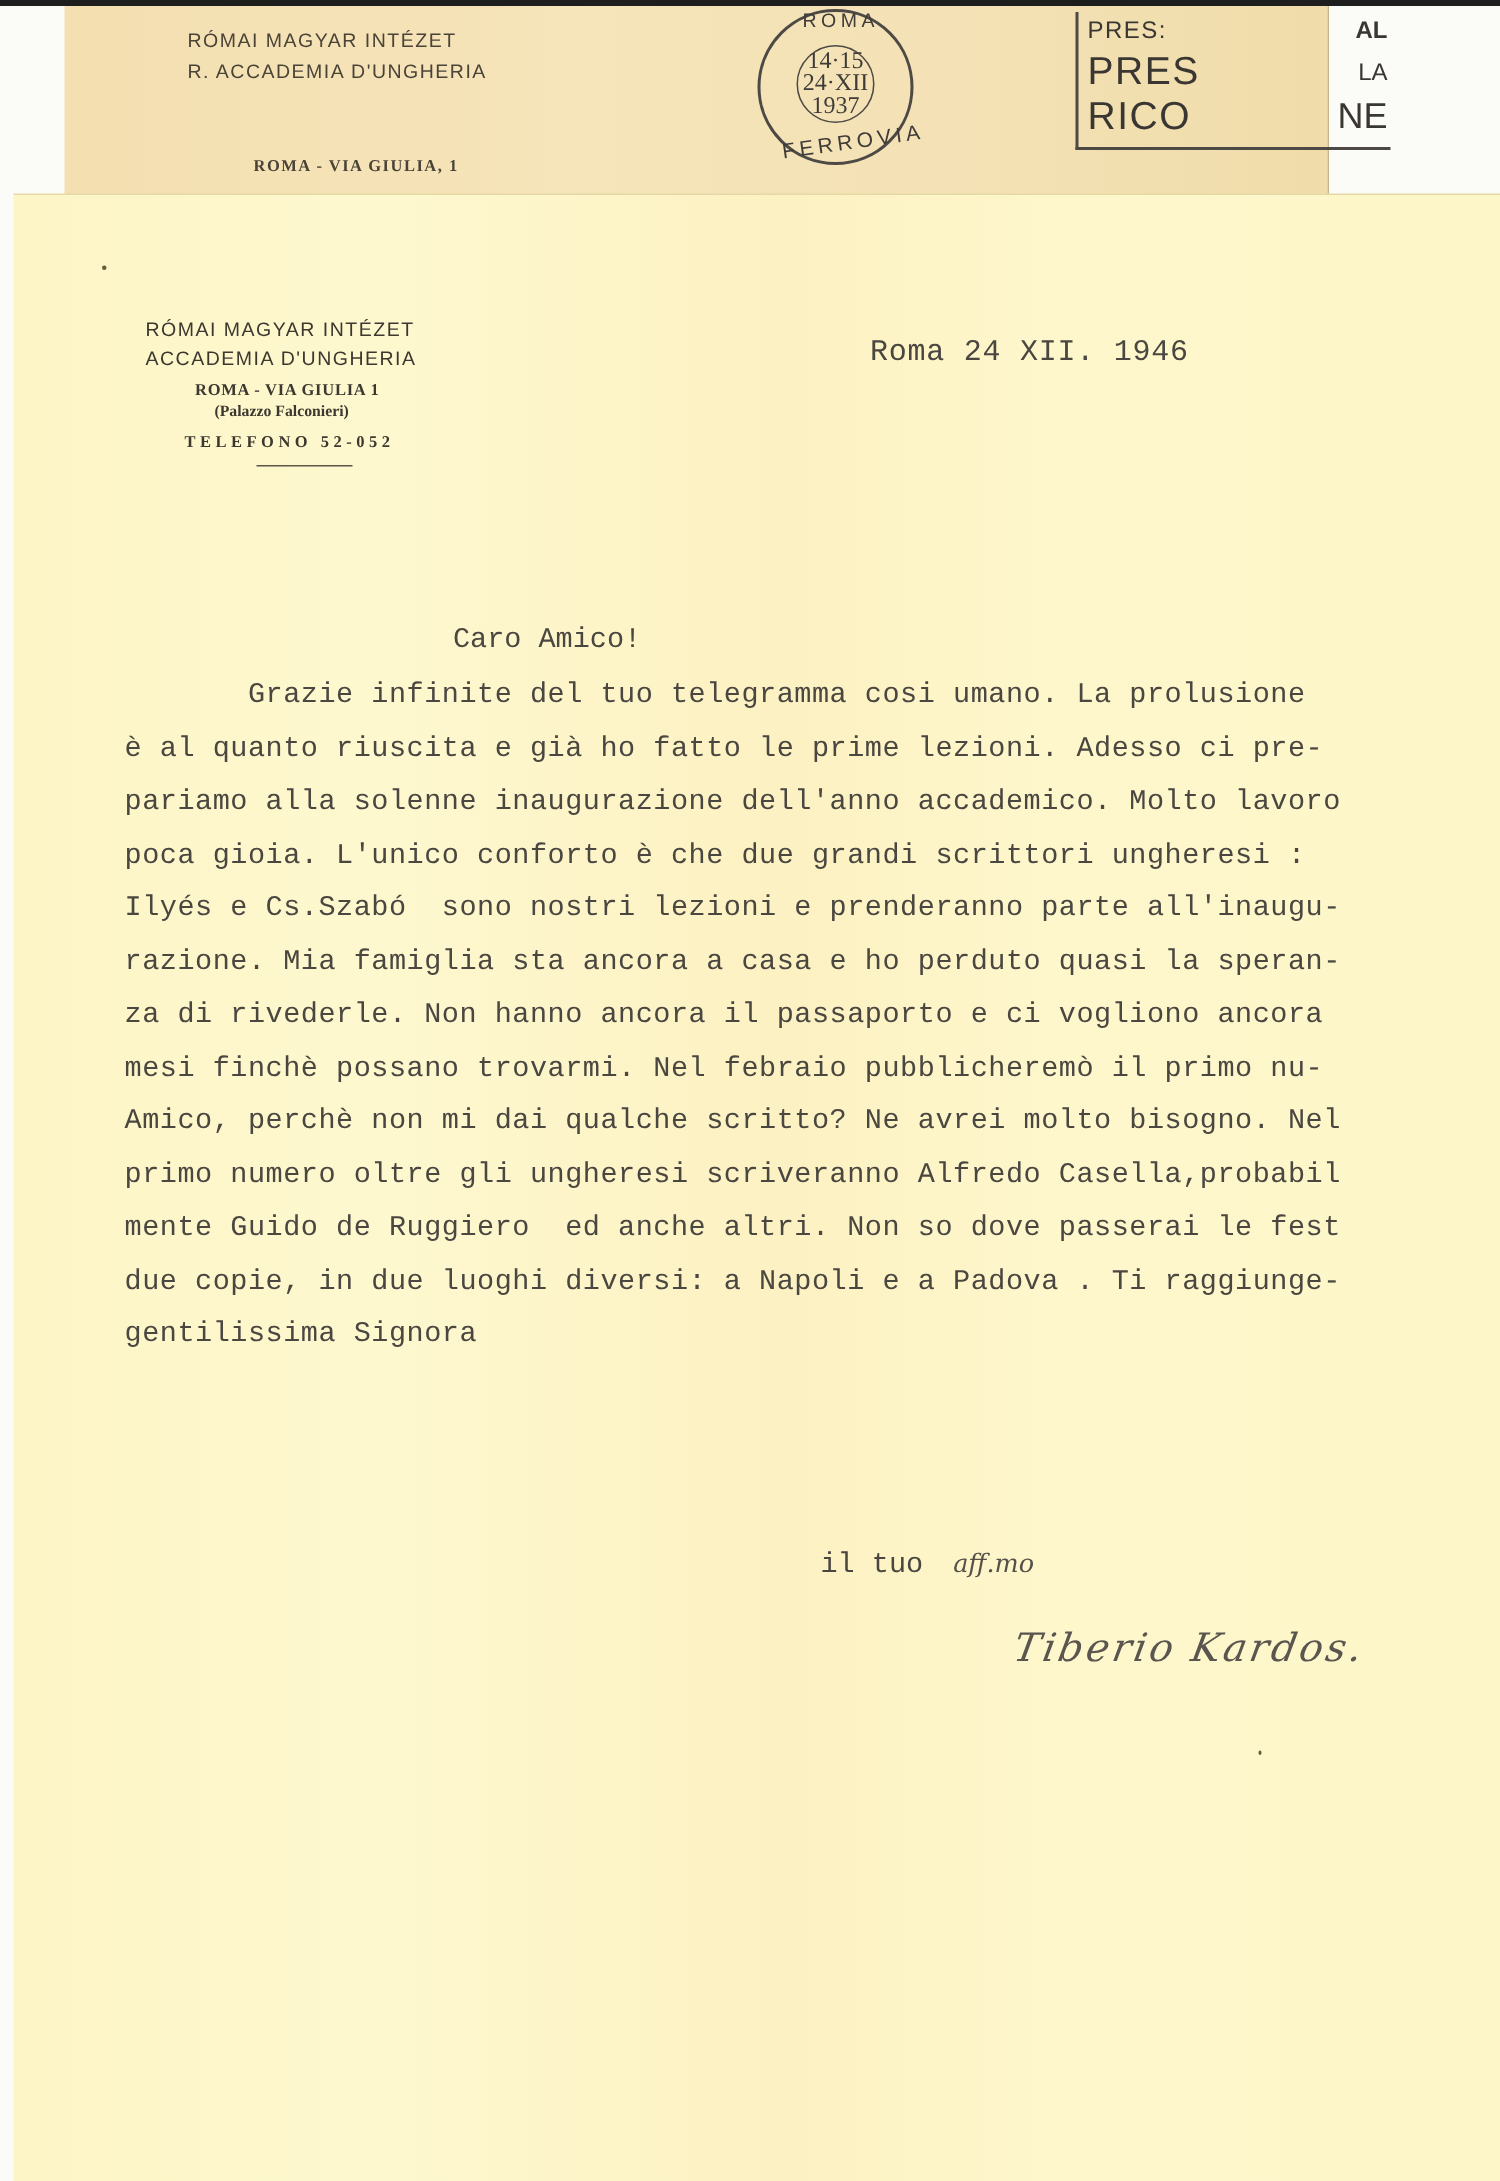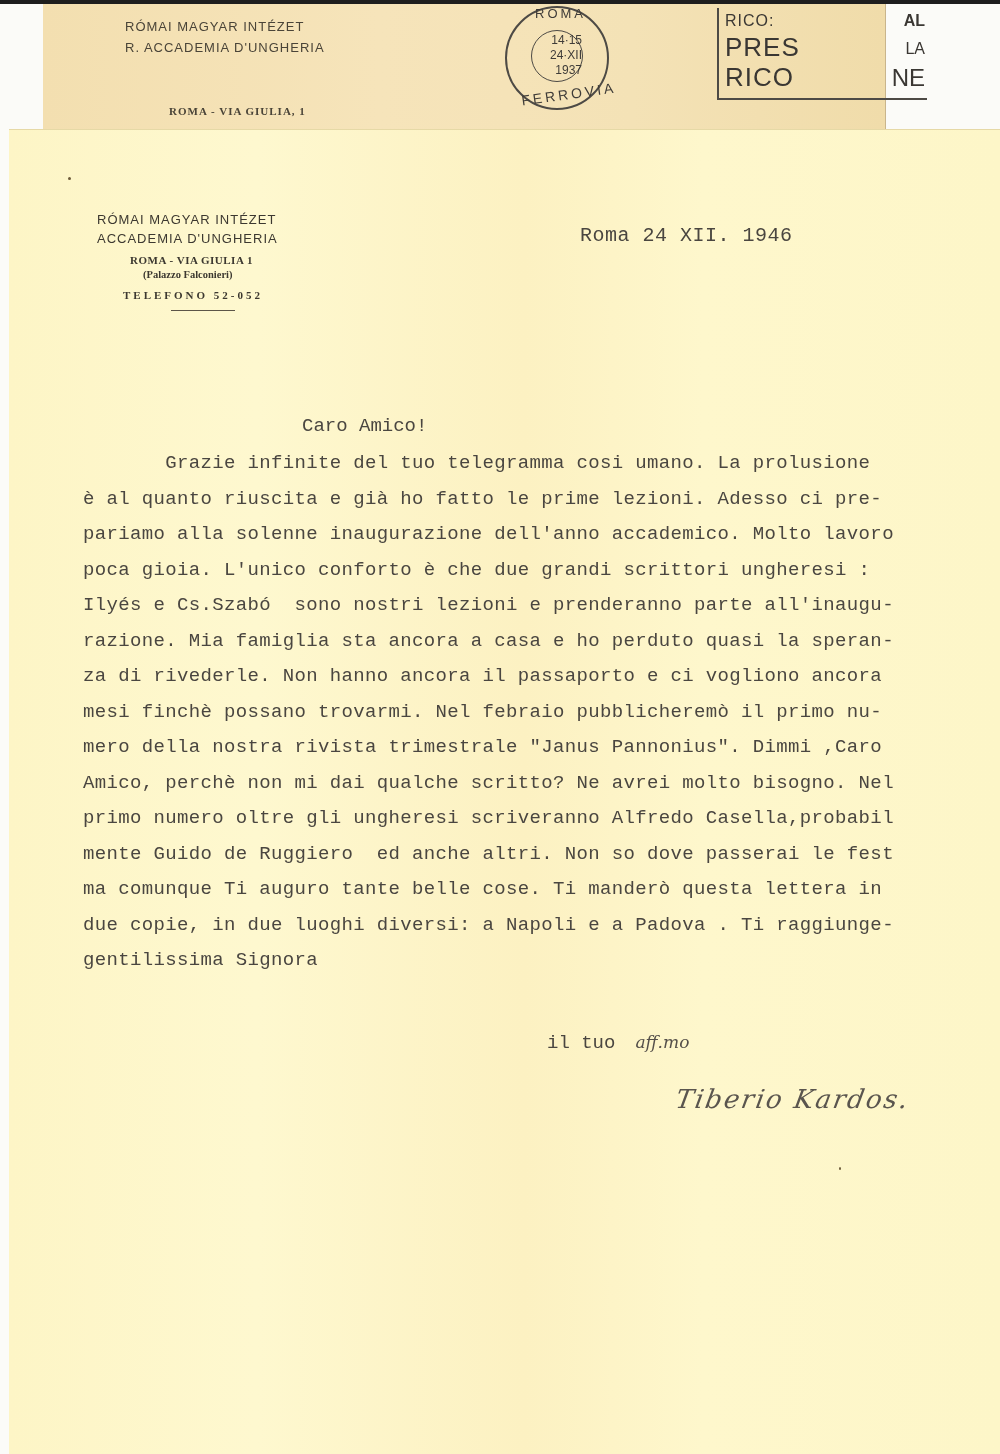--- a/index.html
+++ b/index.html
@@ -22,22 +22,22 @@
     font-family:"Liberation Serif", serif; font-weight:bold; font-size:11px; letter-spacing:1px; line-height:18px; margin-left:16px; text-align:left; padding-left:28px;margin-top:44px;
   }
   .env-letterhead .rule { width:52px; height:1px; background:#6a6254; margin:6px 0 0 100px; }
 
   .postmark {
     position:absolute; left:462px; top:2px; width:104px; height:104px; border-radius:50%;
     border:2px solid #4d4a45; box-sizing:border-box;
   }
   .postmark .inner {
     position:absolute; left:24px; top:22px; width:52px; height:52px; border-radius:50%;
-    border:1.5px solid #4d4a45; text-align:right; color:#3f3c38;
-    font-family:Liberation Sans, sans-serif; font-size:12px; line-height:15px; padding-top:2px; box-sizing:border-box;
+    border:1.5px solid #4d4a45; text-align:center; color:#3f3c38;
+    font-family:Liberation Serif, serif; font-size:16px; line-height:15px; padding-top:2px; box-sizing:border-box;
   }
   .postmark .ring-top { position:absolute; left:28px; top:-2px; font-size:13px; color:#3f3c38; letter-spacing:3px; }
   .postmark .ring-bottom { position:absolute; left:14px; top:78px; font-size:14px; color:#3f3c38; letter-spacing:3px; transform:rotate(-8deg); }
 
   .slogan-box {
     position:absolute; left:674px; top:4px; width:210px; height:92px;
     border:2px solid #4d4a45; border-top:none; border-right:none; box-sizing:border-box;
     color:#3a3733; font-family:"Liberation Sans", sans-serif;
   }
   .slogan-box .s1 { position:absolute; left:6px; top:4px; font-size:16px; letter-spacing:1px; }
@@ -91,21 +91,21 @@
     <span class="ring-top">ROMA</span>
     <div class="inner">
       <div>14·15</div>
       <div>24·XII</div>
       <div>1937</div>
     </div>
     <span class="ring-bottom">FERROVIA</span>
   </div>
 
   <div class="slogan-box">
-    <span class="s1">RICO:</span>
+    <span class="s1">PRES:</span>
     <span class="s1r">AL</span>
     <span class="s2">PRES</span>
     <span class="s2r">LA</span>
     <span class="s3">RICO</span>
     <span class="s3r">NE</span>
   </div>
 </div>
 
 <div class="letter">
   <div class="letterhead">
@@ -122,25 +122,23 @@
 
   <div class="typed body-lines">
     <div class="line">       Grazie infinite del tuo telegramma cosi umano. La prolusione</div>
     <div class="line">è al quanto riuscita e già ho fatto le prime lezioni. Adesso ci pre-</div>
     <div class="line">pariamo alla solenne inaugurazione dell'anno accademico. Molto lavoro</div>
     <div class="line">poca gioia. L'unico conforto è che due grandi scrittori ungheresi :</div>
     <div class="line">Ilyés e Cs.Szabó  sono nostri lezioni e prenderanno parte all'inaugu-</div>
     <div class="line">razione. Mia famiglia sta ancora a casa e ho perduto quasi la speran-</div>
     <div class="line">za di rivederle. Non hanno ancora il passaporto e ci vogliono ancora</div>
     <div class="line">mesi finchè possano trovarmi. Nel febraio pubblicheremò il primo nu-</div>
-    <div class="line">mero della nostra rivista trimestrale "Janus Pannonius". Dimmi ,Caro</div>
     <div class="line">Amico, perchè non mi dai qualche scritto? Ne avrei molto bisogno. Nel</div>
     <div class="line">primo numero oltre gli ungheresi scriveranno Alfredo Casella,probabil</div>
     <div class="line">mente Guido de Ruggiero  ed anche altri. Non so dove passerai le fest</div>
-    <div class="line">ma comunque Ti auguro tante belle cose. Ti manderò questa lettera in</div>
     <div class="line">due copie, in due luoghi diversi: a Napoli e a Padova . Ti raggiunge-</div>
     <div class="line">gentilissima Signora</div>
   </div>
 
   <div class="typed closing">
     <span>il tuo</span><span class="hand">aff.mo</span>
   </div>
   <div class="signature">Tiberio Kardos.</div>
 
   <div class="speck" style="left:59px;top:47px;"></div>

